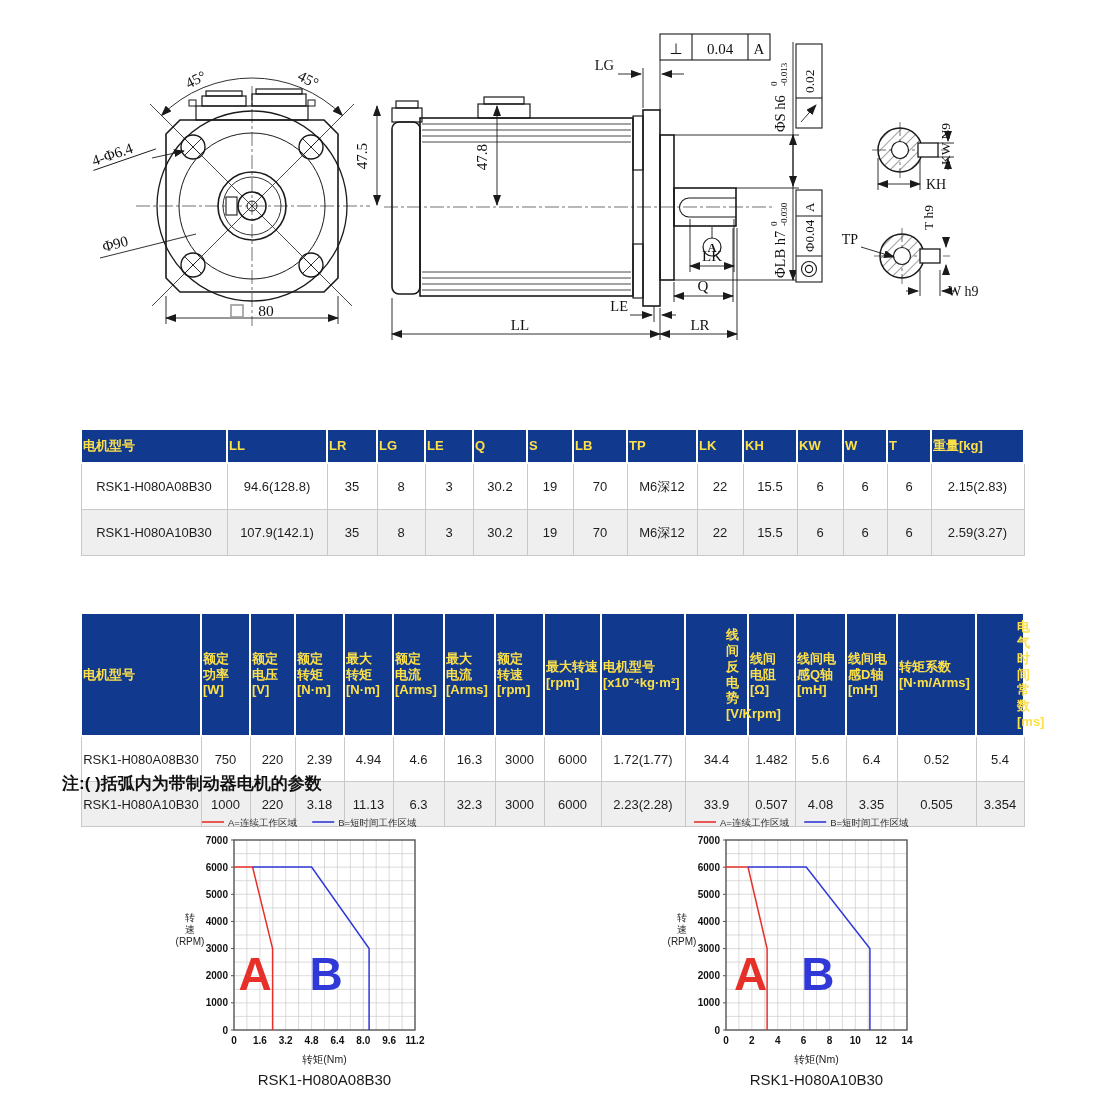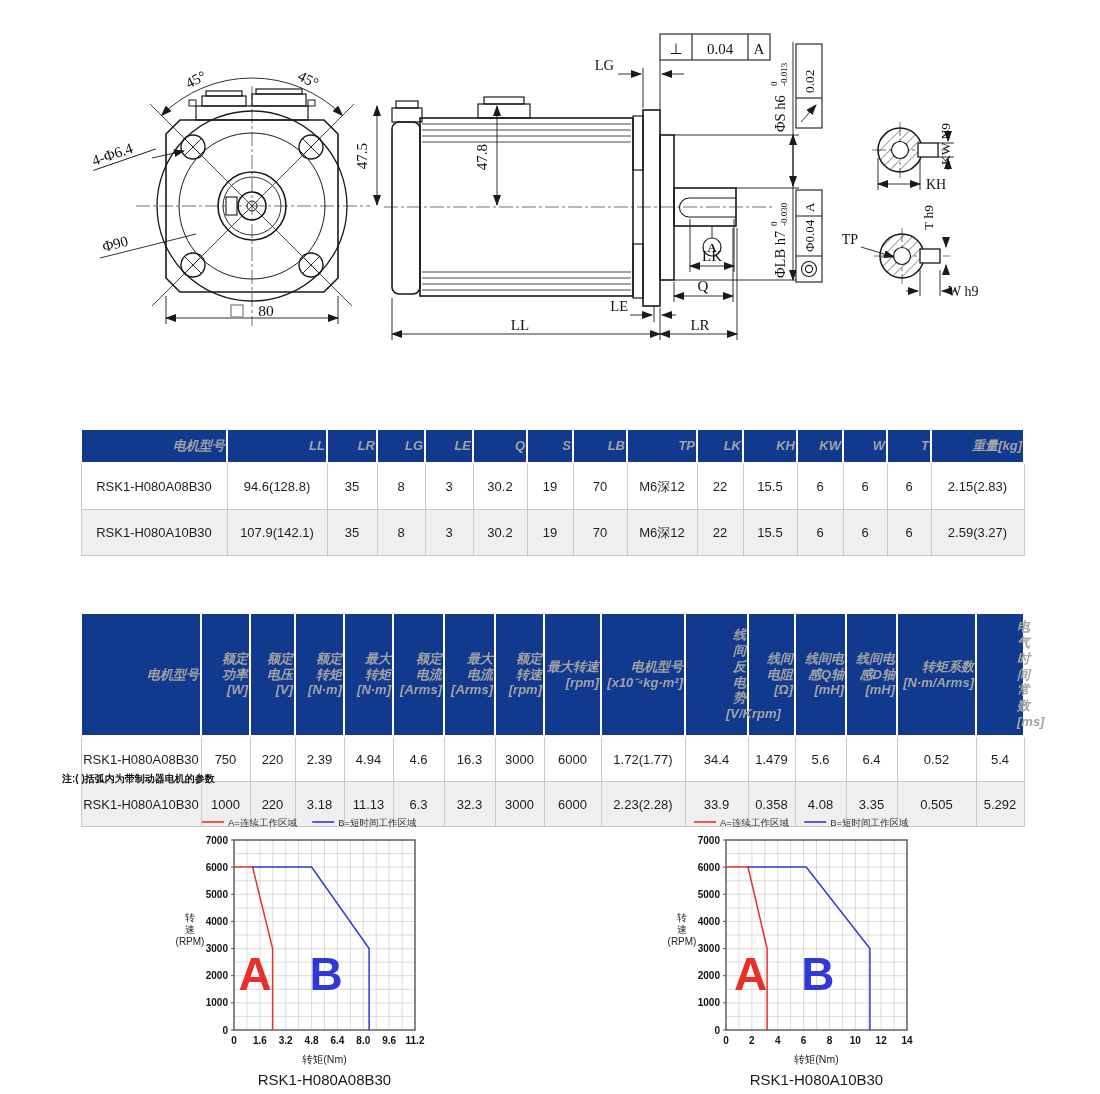--- a/index.html
+++ b/index.html
@@ -7,28 +7,28 @@
   #page{position:relative;width:1100px;height:1094px;background:#fff;overflow:hidden;}
   #drawing-svg{position:absolute;top:0;left:0;}
   .dwg-line{stroke:#1a1a1a;fill:none;}
   .dim{stroke:#1a1a1a;stroke-width:0.9;fill:none;}
   .ctr{stroke:#333;stroke-width:0.7;fill:none;stroke-dasharray:14 3 3 3;}
   .dtxt{font-family:"Liberation Serif",serif;fill:#111;}
   .tblwrap{position:absolute;left:80px;width:943px;}
   #dim-table-wrap{top:428px;}
   #spec-table-wrap{top:612px;}
   table{border-collapse:collapse;width:943px;table-layout:fixed;}
-  th{background:#113a8f;color:#a3a3a3;font-weight:bold;font-size:13px;border:2px solid #fff;
-     white-space:pre-line;line-height:1.22;padding:5px 1px;text-align:right;font-style:italic;}
+  th{background:#113a8f;color:#fde047;font-weight:bold;font-size:13px;border:2px solid #fff;
+     white-space:pre-line;line-height:1.22;padding:5px 1px;text-align:left;}
   td{border:1px solid #c9c9c9;font-size:13px;color:#1d1d1d;text-align:center;background:#fff;padding:0 1px;}
   #dim-table-wrap th{height:22px;}
   #dim-table-wrap td{height:45px;}
   #spec-table-wrap td{height:44px;}
   tbody tr:nth-child(2) td{background:#efefef;}
-  #note{position:absolute;left:62px;top:772px;font-size:10px;font-weight:600;color:#111;}
+  #note{position:absolute;left:62px;top:772px;font-size:17px;font-weight:600;color:#111;}
   .chart{position:absolute;top:810px;}
   #chart0{left:166px;}
   #chart1{left:658px;}
   svg text{font-family:"Liberation Sans",sans-serif;}
   text.dtxt{font-family:"Liberation Serif",serif;}
 </style>
 </head>
 <body>
 
 <div id="page">
@@ -383,43 +383,43 @@
             <td>750</td>
             <td>220</td>
             <td>2.39</td>
             <td>4.94</td>
             <td>4.6</td>
             <td>16.3</td>
             <td>3000</td>
             <td>6000</td>
             <td>1.72(1.77)</td>
             <td>34.4</td>
-            <td>1.479</td>
+            <td>1.482</td>
             <td>5.6</td>
             <td>6.4</td>
             <td>0.52</td>
             <td>5.4</td>
           </tr>
           <tr>
             <td>RSK1-H080A10B30</td>
             <td>1000</td>
             <td>220</td>
             <td>3.18</td>
             <td>11.13</td>
             <td>6.3</td>
             <td>32.3</td>
             <td>3000</td>
             <td>6000</td>
             <td>2.23(2.28)</td>
             <td>33.9</td>
-            <td>0.358</td>
+            <td>0.507</td>
             <td>4.08</td>
             <td>3.35</td>
             <td>0.505</td>
-            <td>5.292</td>
+            <td>3.354</td>
           </tr>
         </tbody>
       </table>
 </div>
 
 <div id="note">注:(  )括弧内为带制动器电机的参数</div>
 
 <div id="chart0" class="chart"><svg width="308" height="292">
         <line x1="36" y1="12" x2="58" y2="12" stroke="#e8302a" stroke-width="1.6"></line>
         <text x="62" y="15.5" font-size="9.5" fill="#333">A=连续工作区域</text>

